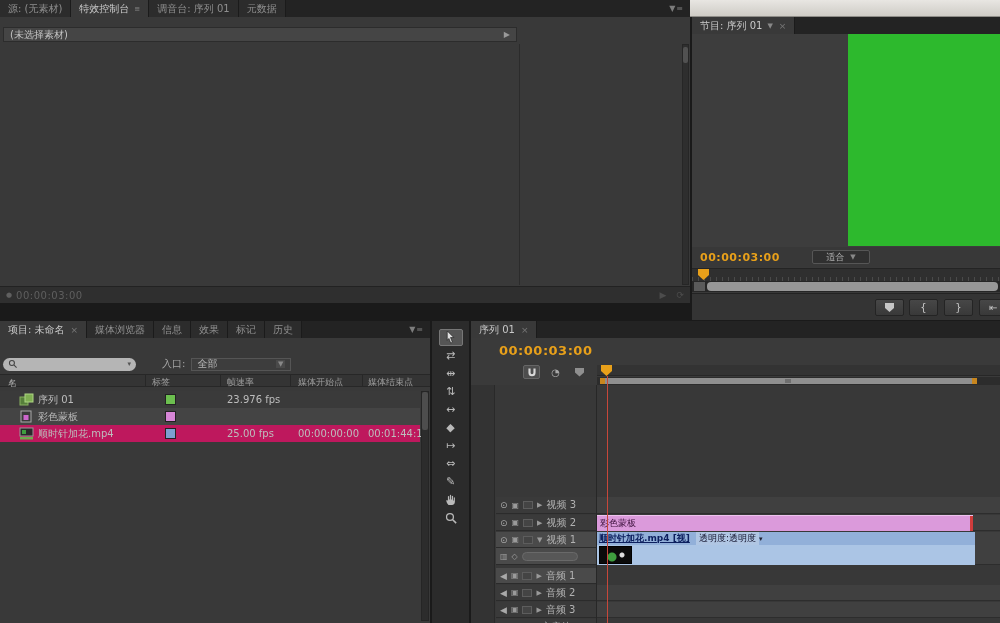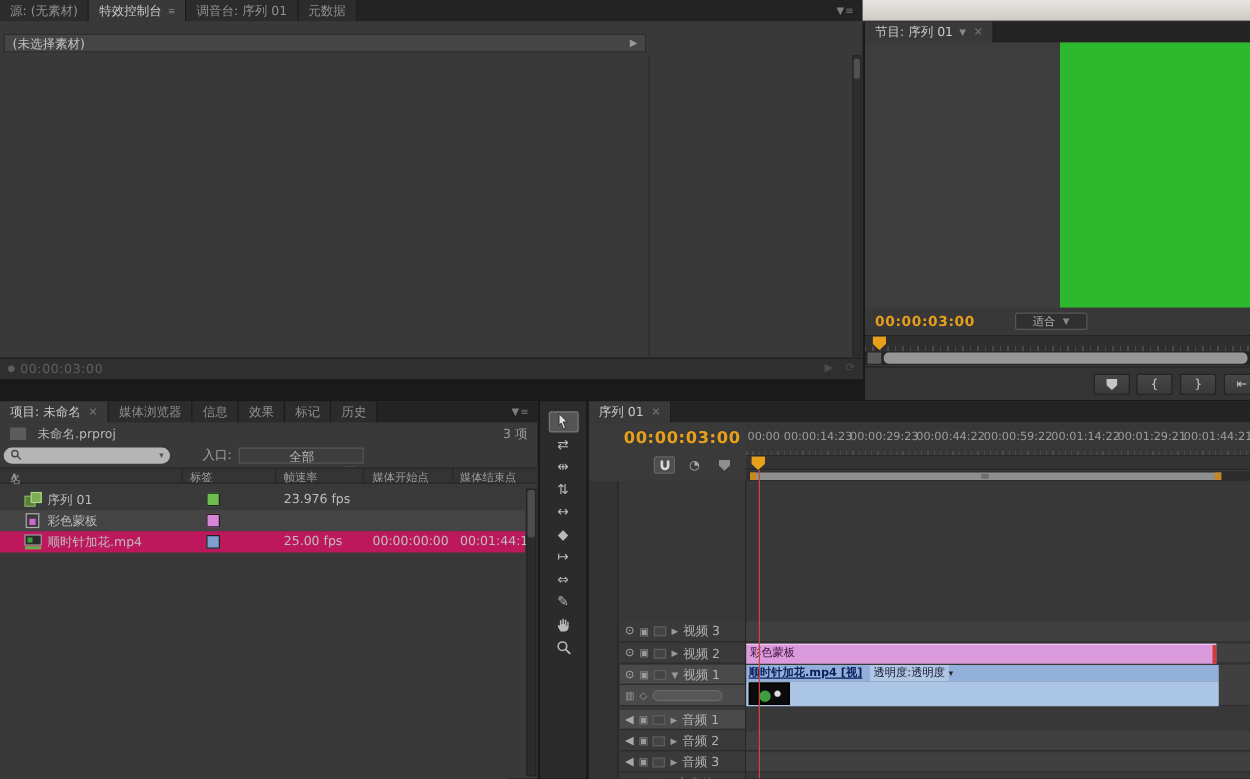--- a/index.html
+++ b/index.html
@@ -66,21 +66,21 @@
   #project .content { position:absolute; left:0; top:17px; right:0; bottom:0; background:#393939; }
   .proj-info { position:absolute; left:0; top:0; right:0; height:17px; display:flex; align-items:center; padding:0 8px; color:#b5b5b5; }
   .proj-info .bin { width:13px; height:10px; background:#5c5c5c; border-radius:1px; margin-right:9px; }
   .proj-info .count { margin-left:auto; color:#9a9a9a; }
   .searchrow { position:absolute; left:0; top:17px; right:0; height:18px; display:flex; align-items:center; }
   .searchbox { margin-left:3px; width:133px; height:13px; background:#b5b5b5; border-radius:7px;
                display:flex; align-items:center; padding:0 5px; color:#444; }
   .searchbox .dd { margin-left:auto; font-size:7px; color:#555; }
   .entry-label { margin-left:26px; color:#a5a5a5;text-align:right; }
   .entry-dd { margin-left:6px; width:100px; height:13px; background:#3d3d3d; border:1px solid #555;
-              display:flex; align-items:center; padding:0 5px; color:#b5b5b5;flex-direction:column; }
+              display:flex; align-items:center; padding:0 5px; color:#b5b5b5; }
   .entry-dd .dd { margin-left:auto; font-size:7px; color:#888; background:#4a4a4a; padding:0 2px; }
   .cols { position:absolute; left:0; top:36px; right:0; height:13px; background:#343434;
           border-top:1px solid #272727; border-bottom:1px solid #272727; color:#9c9c9c; font-size:9px; }
   .cols span { position:absolute; top:1px; }
   .colsep { position:absolute; top:0; bottom:0; width:1px; background:#272727; }
   .prow { position:absolute; left:0; right:10px; height:17px; display:flex; align-items:center; color:#bdbdbd; }
   .prow .swatch { position:absolute; left:165px; width:11px; height:11px; border:1px solid #222; }
   .prow .fps   { position:absolute; left:227px; }
   .prow .start { position:absolute; left:298px; }
   .prow .end   { position:absolute; left:368px; }
@@ -254,25 +254,20 @@
         </div>
       <div class="tab">
           <span>标记</span>
         </div>
       <div class="tab">
           <span>历史</span>
         </div>
       <div class="menu-icon">▼≡</div>
     </div>
     <div class="content">
-      <div class="proj-info">
-        <span class="bin"></span>
-        <span>未命名.prproj</span>
-        <span class="count">3 项</span>
-      </div>
       <div class="searchrow">
         <div class="searchbox">
           <svg width="10" height="10" viewBox="0 0 14 14">
               <circle cx="5.5" cy="5.5" r="3.5" fill="none" stroke="#444" stroke-width="1.5"></circle>
               <line x1="8.5" y1="8.5" x2="12" y2="12" stroke="#444" stroke-width="1.5"></line>
             </svg>
           <span class="dd">▾</span>
         </div>
         <span class="entry-label">入口:</span>
         <div class="entry-dd">
@@ -397,30 +392,20 @@
             </svg>
         </div>
         <div class="tl-toolbtn">
             <span>◔</span>
           </div>
         <div class="tl-toolbtn">
             <span class="shield" style="background:#8f8f8f;"></span>
           </div>
       </div>
 
-      <div class="tl-ruler">
-        <span style="left:1px;">00:00</span>
-        <span style="left:30px;">00:00:14:23</span>
-        <span style="left:83px;">00:00:29:23</span>
-        <span style="left:136px;">00:00:44:22</span>
-        <span style="left:190px;">00:00:59:22</span>
-        <span style="left:244px;">00:01:14:22</span>
-        <span style="left:297px;">00:01:29:21</span>
-        <span style="left:350px;">00:01:44:21</span>
-      </div>
       <div class="tickstrip">
         <div class="pin" style="left:4px; top:0;"></div>
       </div>
       <div class="workarea">
         <div class="bar">
             <span class="grip"></span>
           </div>
       </div>
 
       <div class="tracks-bg"></div>

